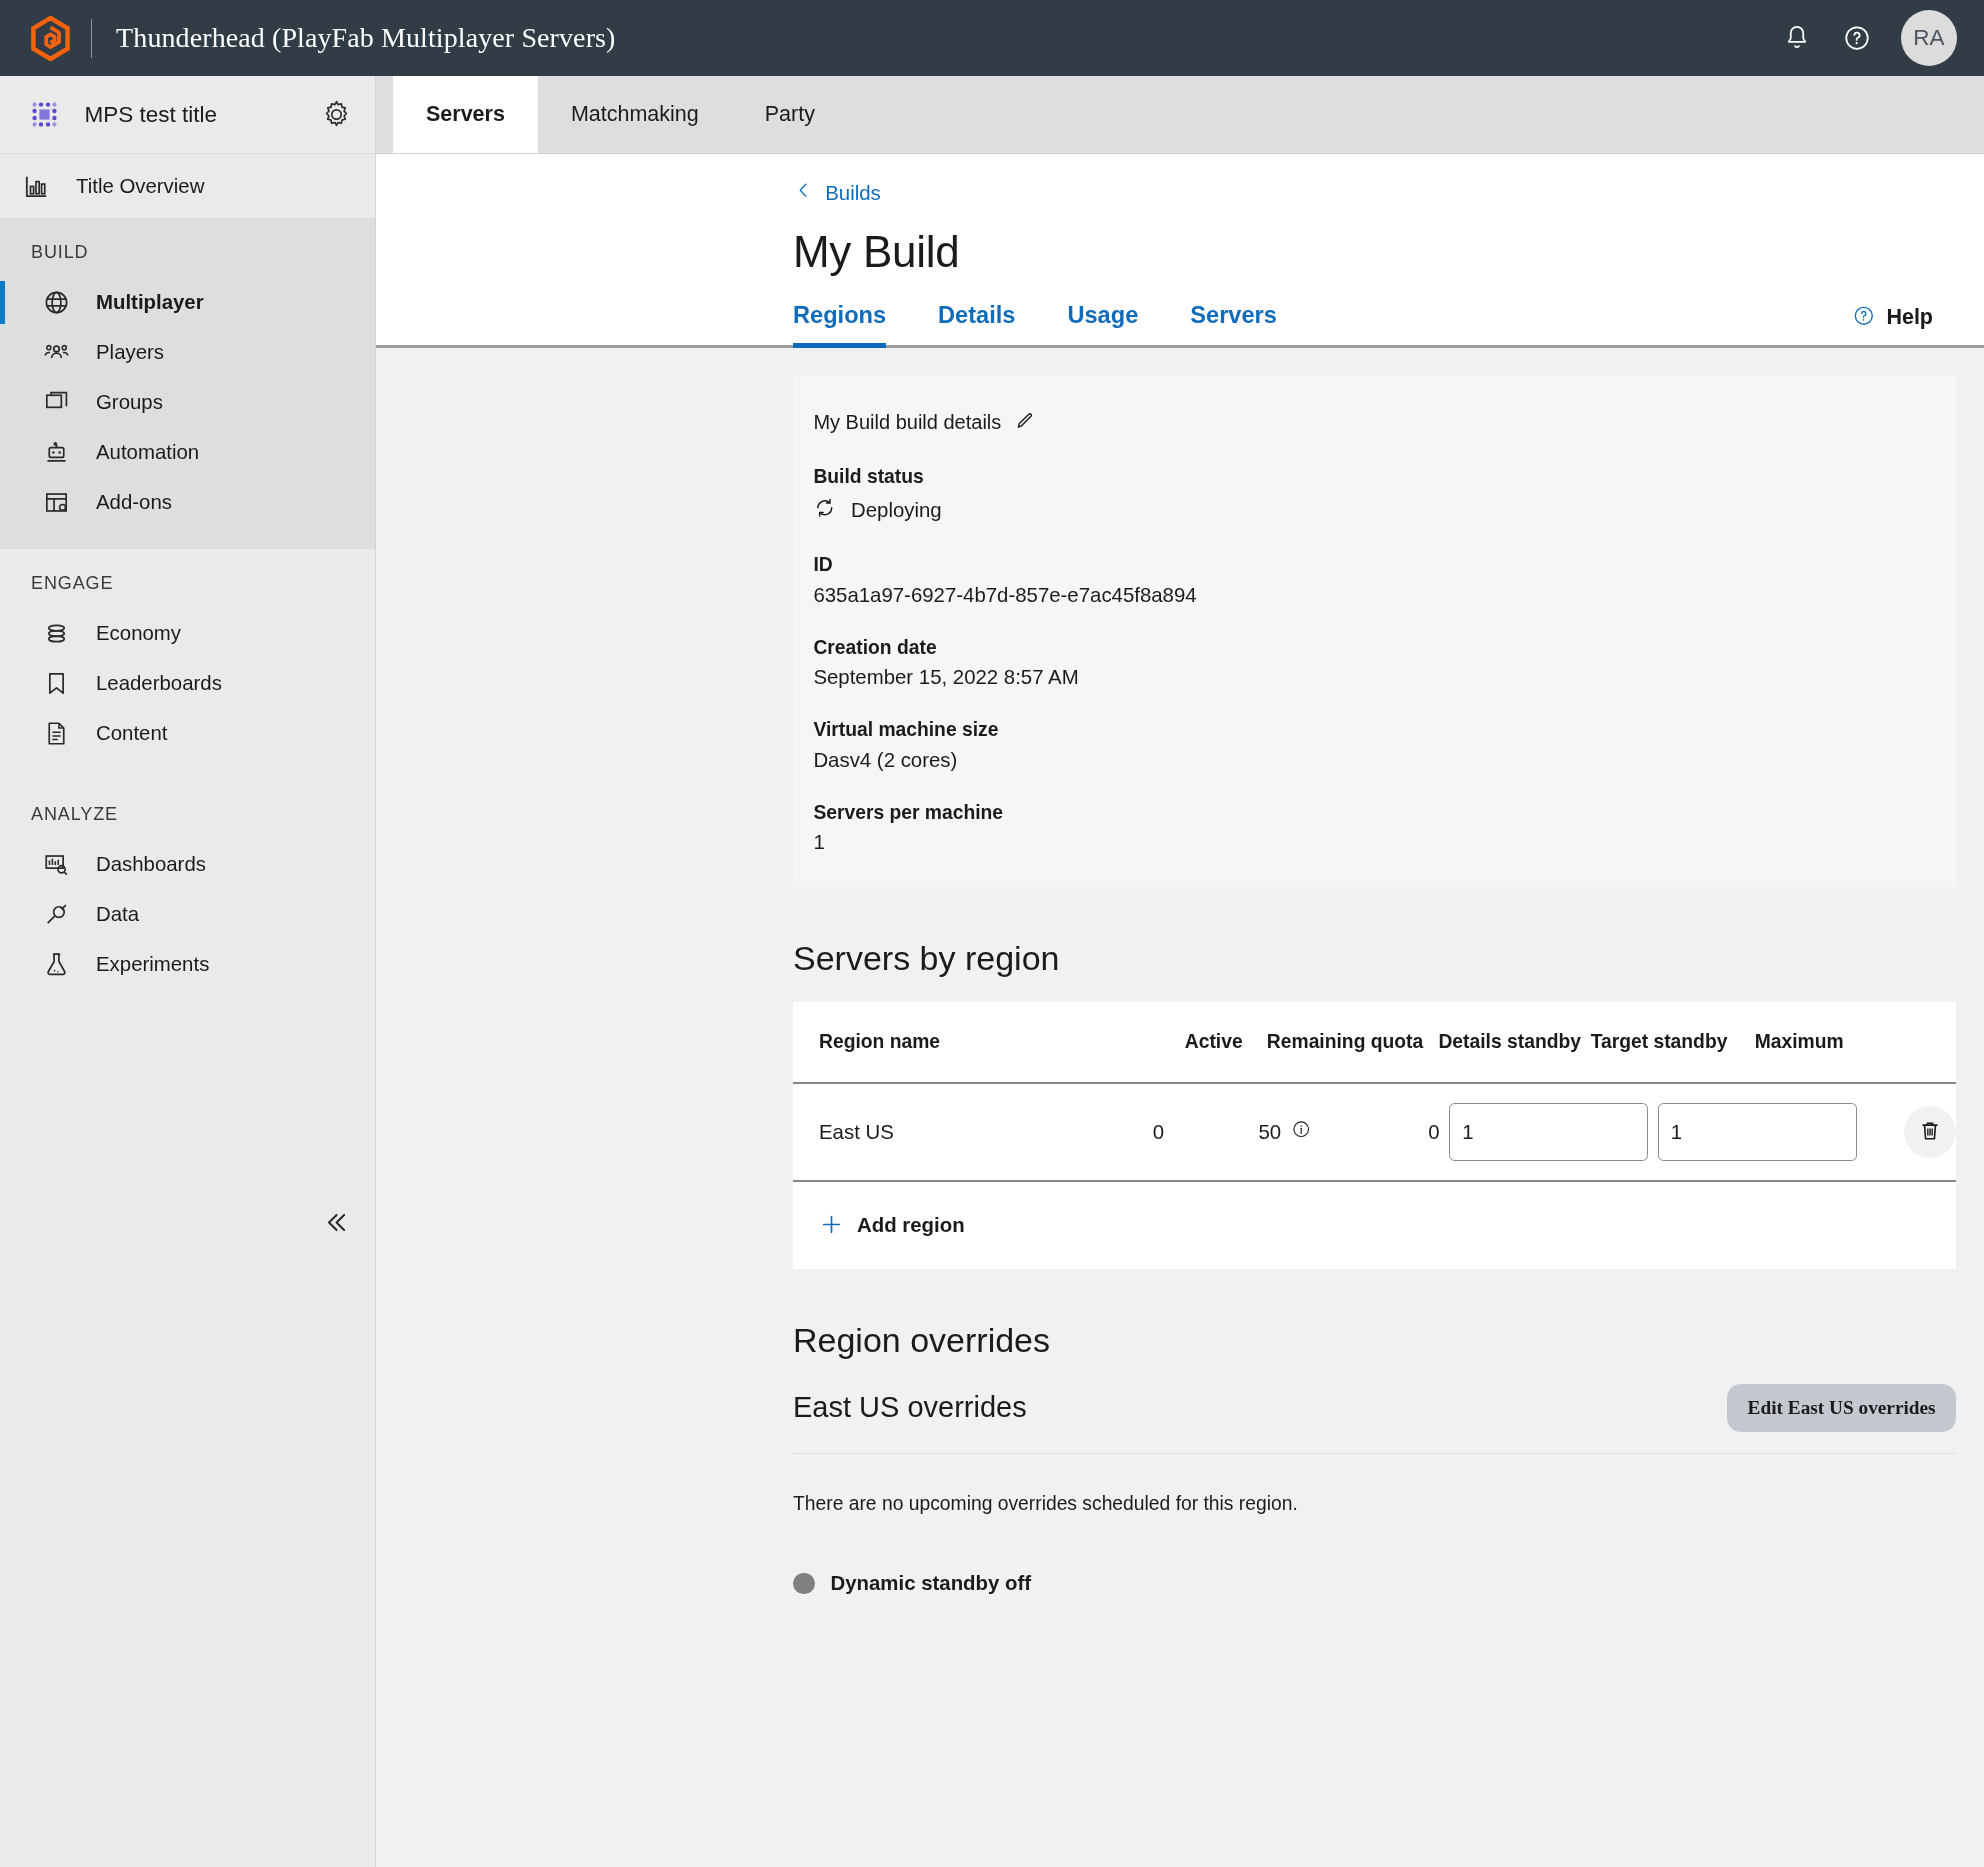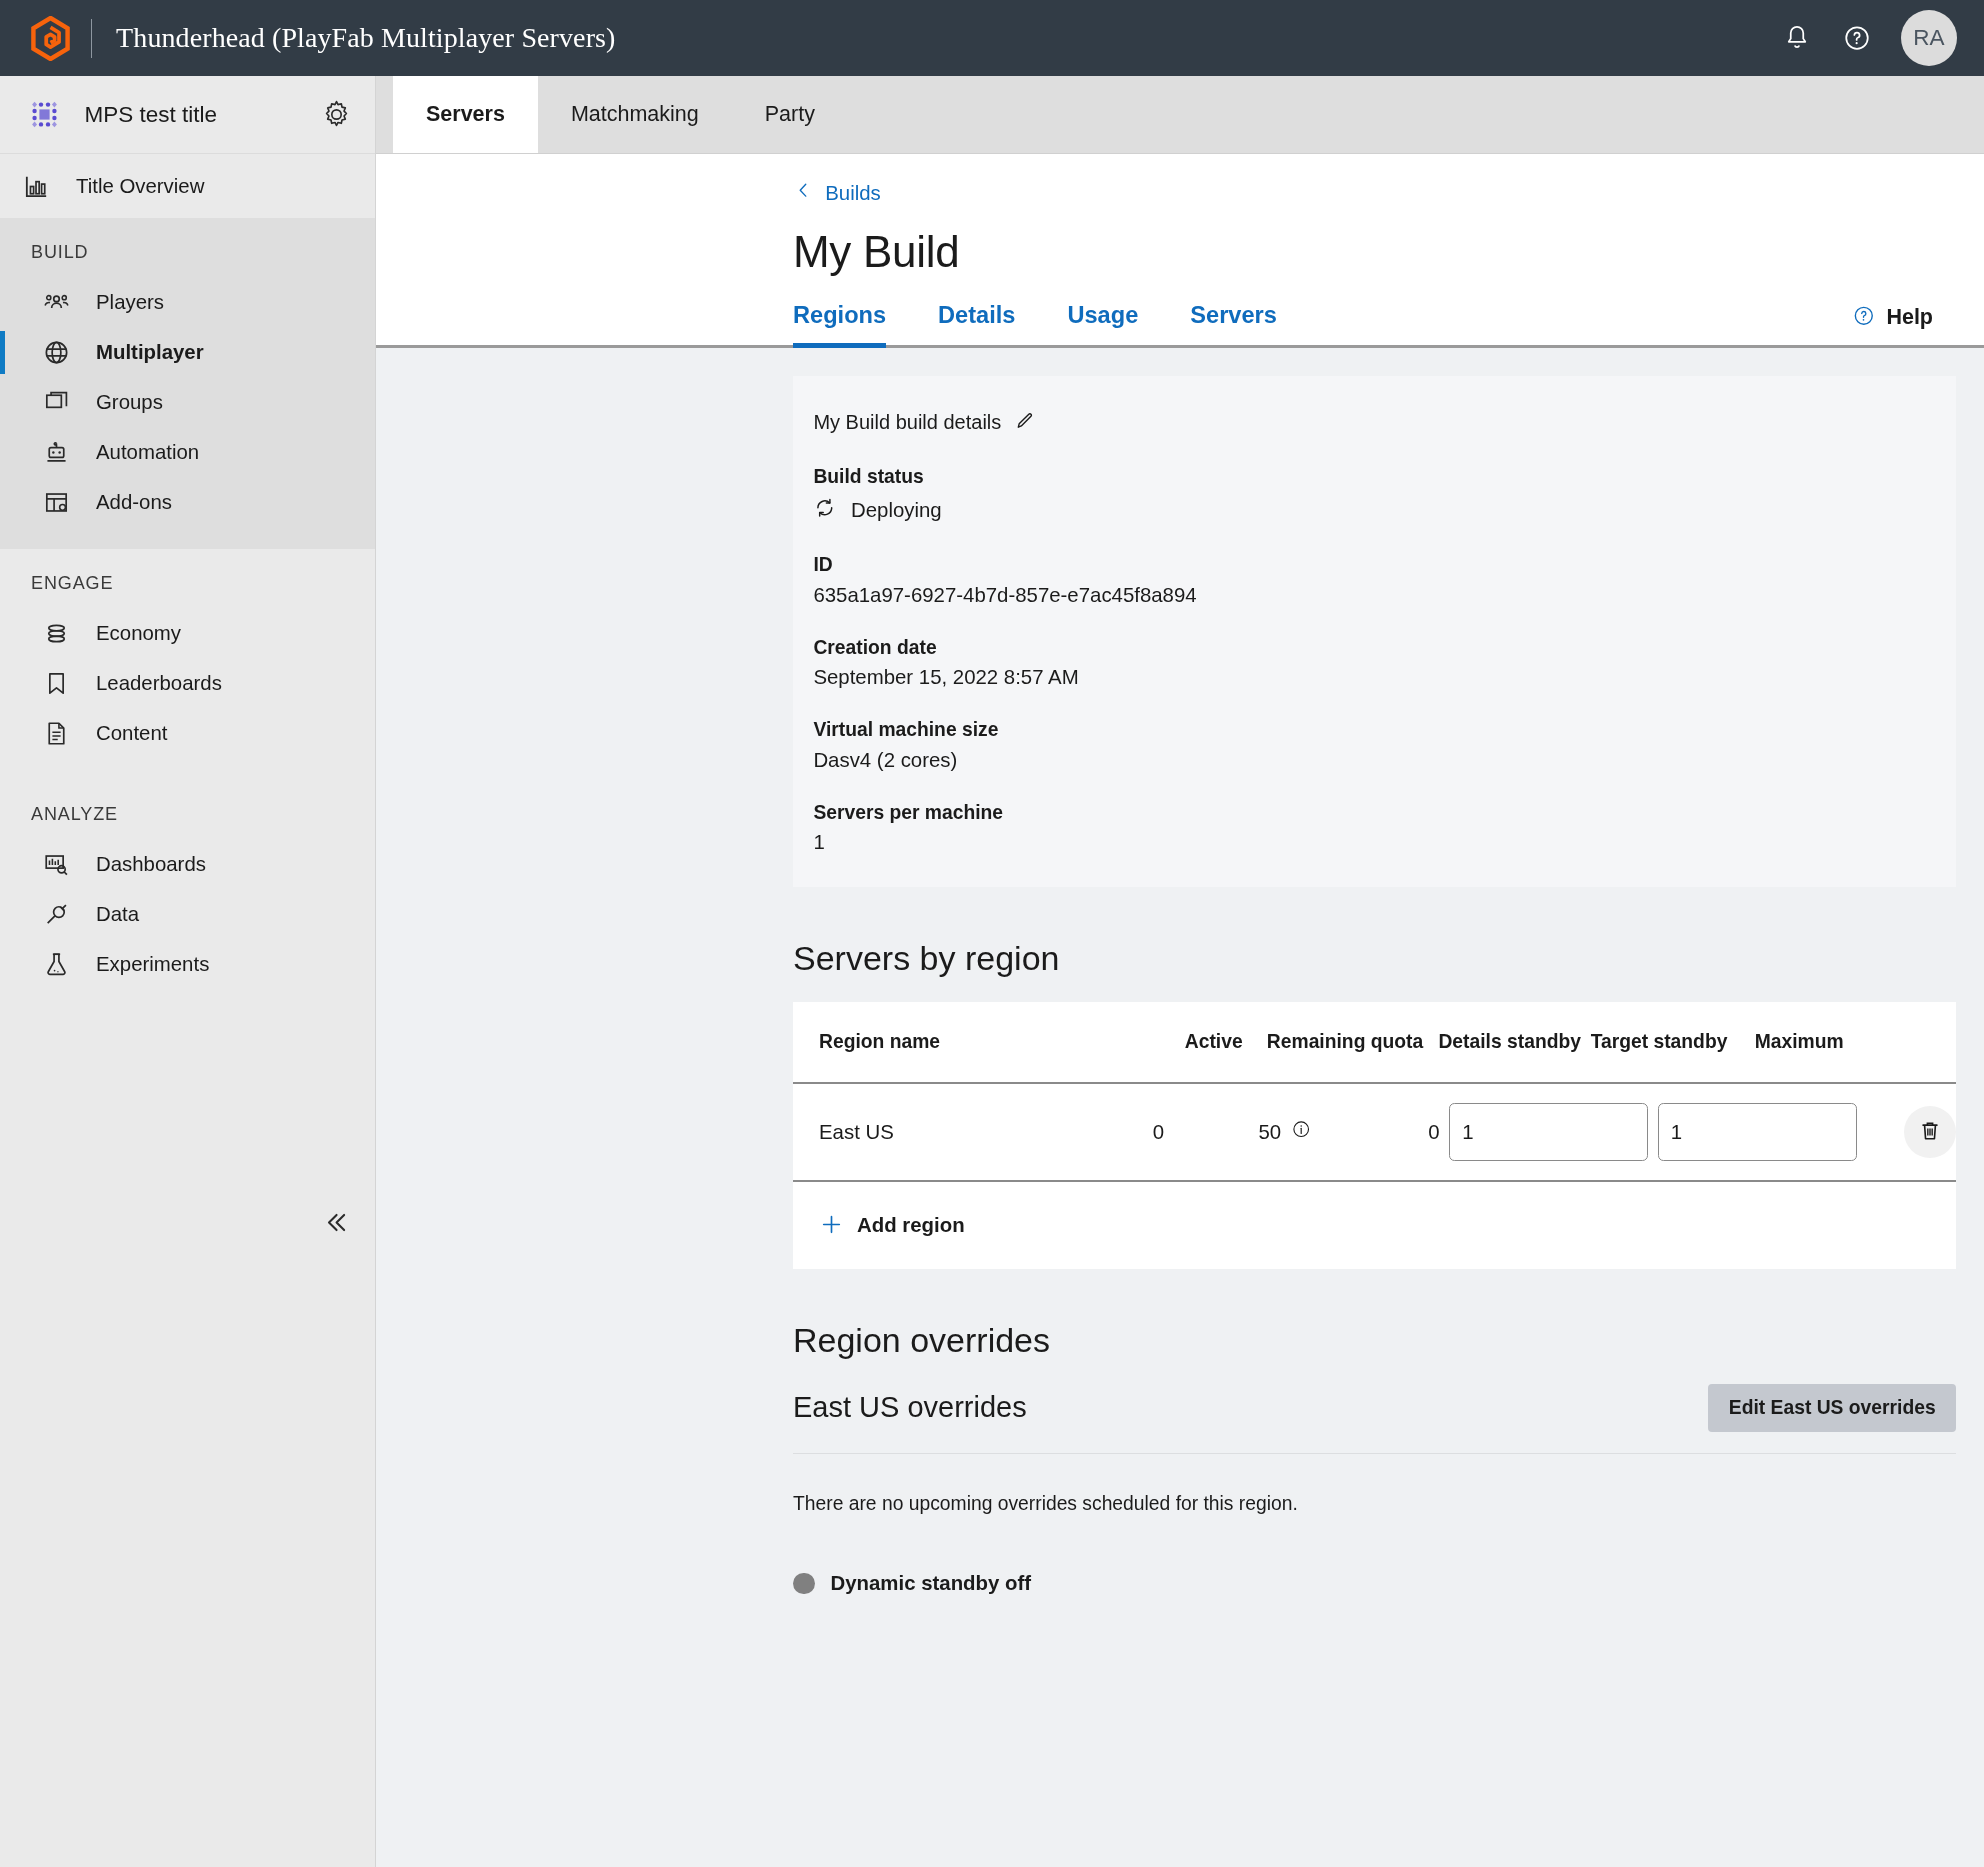--- a/index.html
+++ b/index.html
@@ -187,22 +187,22 @@
   }
   .add-row .lb { font-size: 20.4px; font-weight: 700; color: #1b1b1b; }
 
   .ov-head-row {
     display: flex; align-items: center; justify-content: space-between;
     margin: 0 29px 0 417px; padding-bottom: 21.5px;
     border-bottom: 1.6px solid #dcdee0;
   }
   .ov-sub { font-size: 29px; color: #1b1b1b; }
   .ov-btn {
-    background: #c4c8cf; border: none; border-radius: 4px;
-    padding: 13px 20.4px; font-family: Liberation Sans, sans-serif;
+    background: #c4c8cf; border: none; border-radius: 14px;
+    padding: 13px 20.4px; font-family: Liberation Serif, serif;
     font-size: 19.3px; font-weight: 700; color: #1b1b1b; cursor: pointer;
   }
   .ov-note { font-size: 19.3px; color: #1b1b1b; margin: 39px 0 0 417px; }
   .standby-row {
     display: flex; align-items: center; gap: 16px; margin: 57px 0 0 417px;
   }
   .dot { width: 21.5px; height: 21.5px; border-radius: 50%; background: #808080; flex: 0 0 auto; }
   .standby-lb { font-size: 20.4px; font-weight: 700; color: #1b1b1b; }
 </style>
 </head>
@@ -273,43 +273,43 @@
           <rect x="11.6" y="8" width="2.6" height="10" fill="none" stroke="#2a2a2a" stroke-width="1.4"></rect>
           <rect x="16.2" y="10" width="2.6" height="8" fill="none" stroke="#2a2a2a" stroke-width="1.4"></rect>
         </svg>
       </span>
       <span class="lb">Title Overview</span>
     </div>
 
     <div class="nav-block">
       <div class="nav-head">BUILD</div>
 
+      <div class="nav-item active">
+        <span class="ic">
+          <svg viewBox="0 0 24 24" width="29" height="29">
+            <circle cx="12" cy="12" r="8.4" fill="none" stroke="#2a2a2a" stroke-width="1.4"></circle>
+            <ellipse cx="12" cy="12" rx="3.6" ry="8.4" fill="none" stroke="#2a2a2a" stroke-width="1.4"></ellipse>
+            <path d="M3.8 9.2h16.4M3.8 14.8h16.4" fill="none" stroke="#2a2a2a" stroke-width="1.4"></path>
+          </svg>
+        </span>
+        <span class="lb">Multiplayer</span>
+      </div>
+
       <div class="nav-item">
         <span class="ic">
           <svg viewBox="0 0 24 24" width="29" height="29">
             <circle cx="12" cy="9" r="2.3" fill="none" stroke="#2a2a2a" stroke-width="1.4"></circle>
             <path d="M8 16.5a4 4 0 0 1 8 0" fill="none" stroke="#2a2a2a" stroke-width="1.4"></path>
             <circle cx="5.6" cy="8" r="1.7" fill="none" stroke="#2a2a2a" stroke-width="1.3"></circle>
             <circle cx="18.4" cy="8" r="1.7" fill="none" stroke="#2a2a2a" stroke-width="1.3"></circle>
             <path d="M2.6 14.5a3.2 3.2 0 0 1 4-2.4" fill="none" stroke="#2a2a2a" stroke-width="1.3"></path>
             <path d="M21.4 14.5a3.2 3.2 0 0 0-4-2.4" fill="none" stroke="#2a2a2a" stroke-width="1.3"></path>
           </svg>
         </span>
         <span class="lb">Players</span>
-      </div>
-
-      <div class="nav-item active">
-        <span class="ic">
-          <svg viewBox="0 0 24 24" width="29" height="29">
-            <circle cx="12" cy="12" r="8.4" fill="none" stroke="#2a2a2a" stroke-width="1.4"></circle>
-            <ellipse cx="12" cy="12" rx="3.6" ry="8.4" fill="none" stroke="#2a2a2a" stroke-width="1.4"></ellipse>
-            <path d="M3.8 9.2h16.4M3.8 14.8h16.4" fill="none" stroke="#2a2a2a" stroke-width="1.4"></path>
-          </svg>
-        </span>
-        <span class="lb">Multiplayer</span>
       </div>
 
       <div class="nav-item">
         <span class="ic">
           <svg viewBox="0 0 24 24" width="29" height="29">
             <rect x="4" y="6" width="12" height="10" fill="none" stroke="#2a2a2a" stroke-width="1.4"></rect>
             <path d="M7.5 6V3.8h12.7V15" fill="none" stroke="#2a2a2a" stroke-width="1.4"></path>
           </svg>
         </span>
         <span class="lb">Groups</span>

